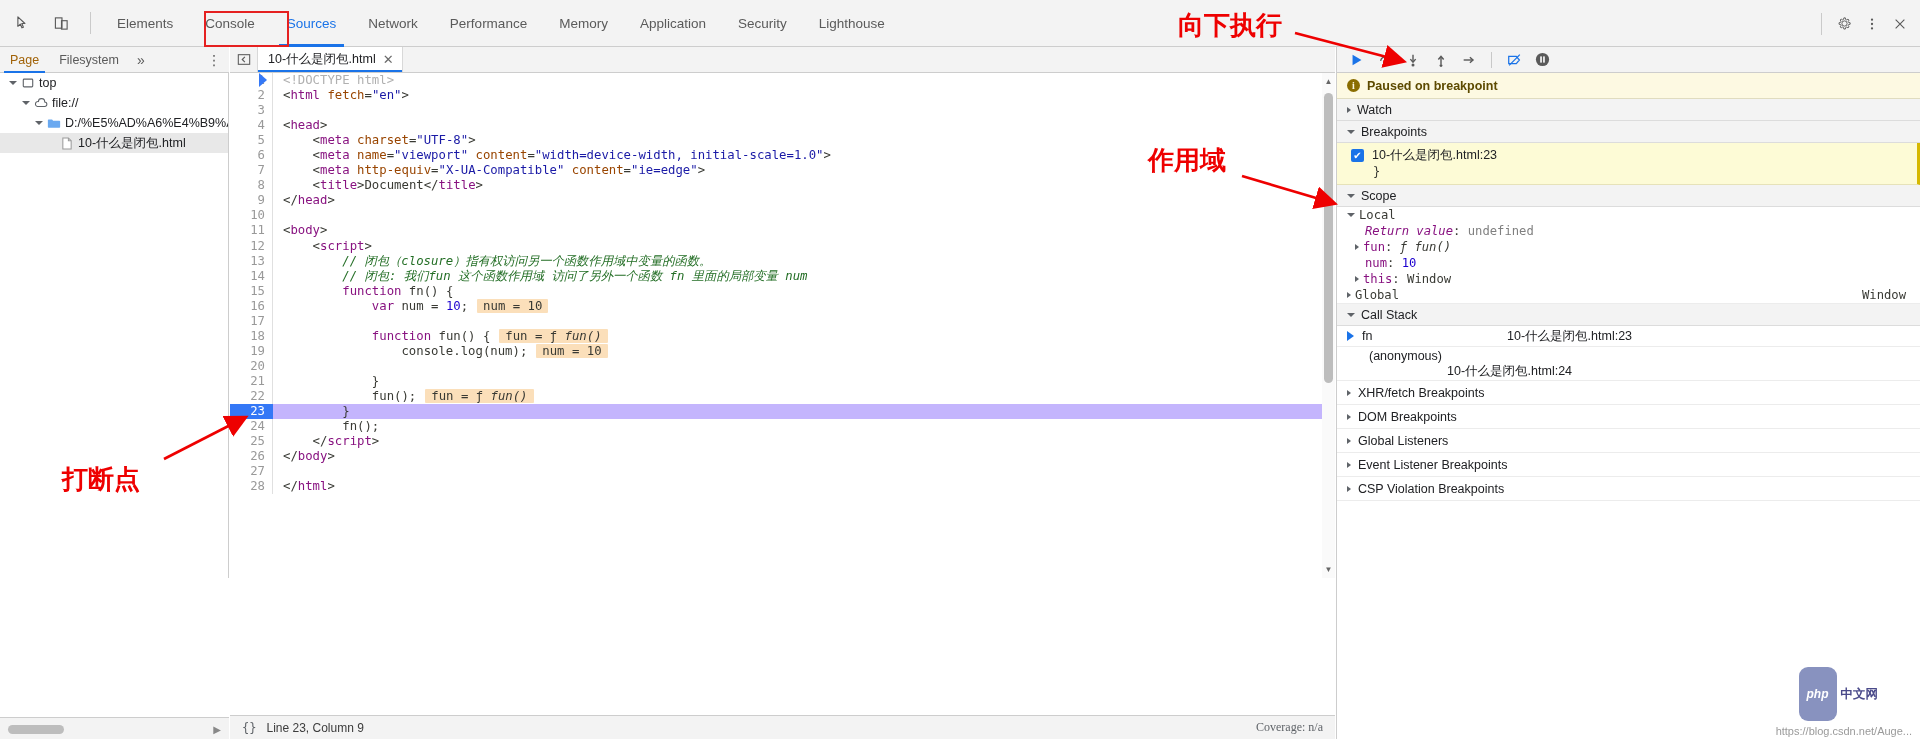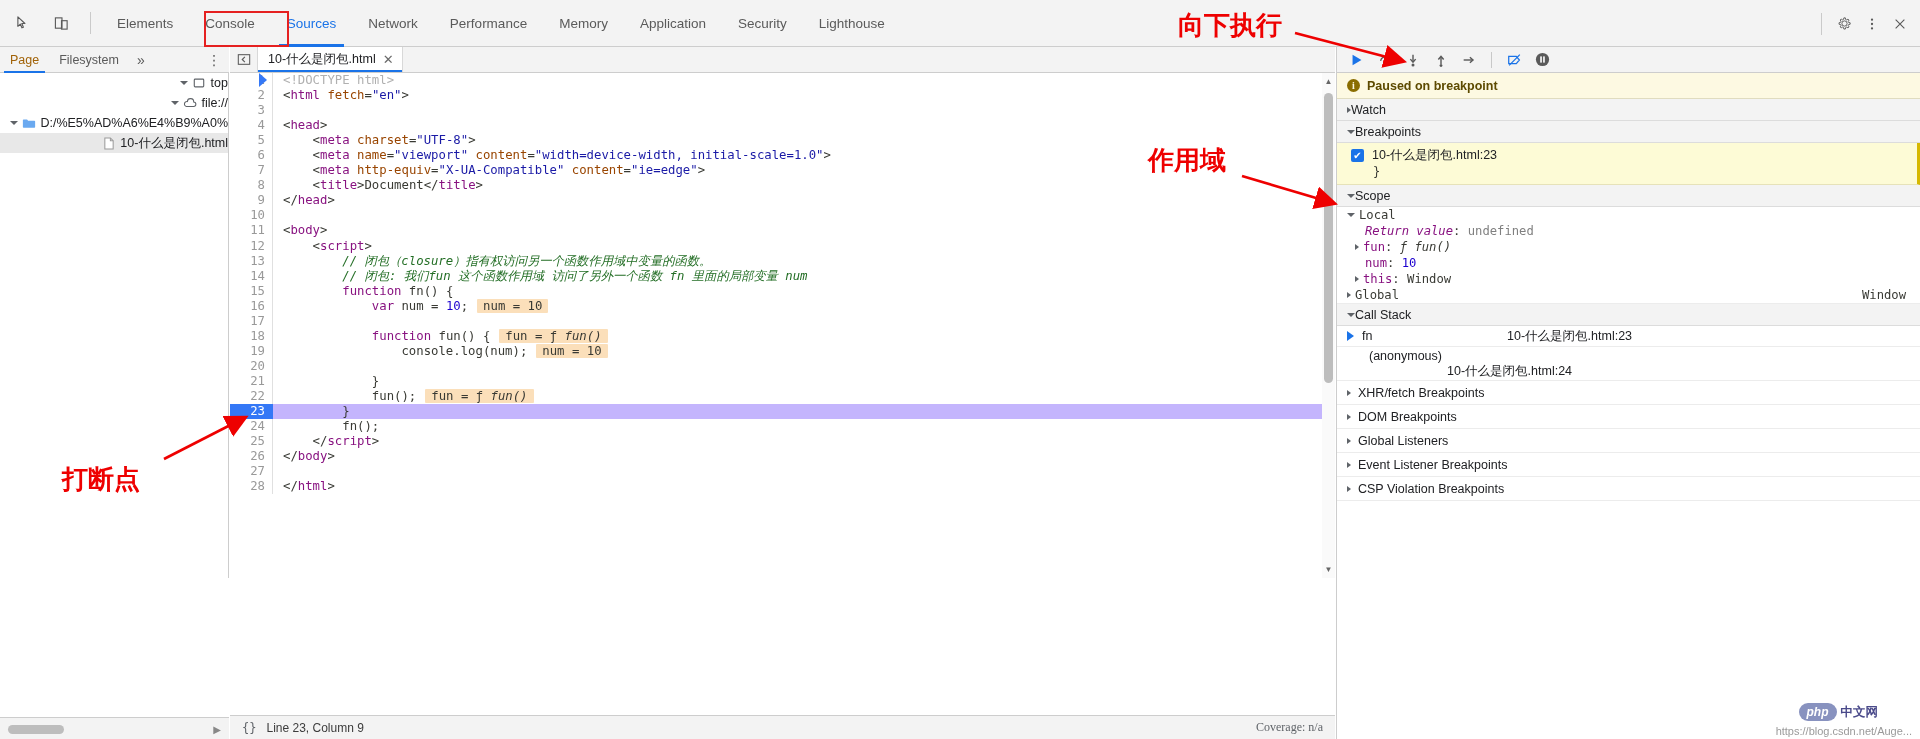--- a/index.html
+++ b/index.html
@@ -66,21 +66,21 @@
     font-size: 14px; color: #5a5a5a; cursor: pointer; line-height: 18px;
   }
 
   
   .sidebar {
     position: absolute; left: 0; top: 73px; width: 229px; height: 505px;
     background: #fff; border-right: 1px solid #cdcdcd; overflow: hidden;
   }
   .tree-row {
     display: flex; align-items: center; height: 20px;
-    font-size: 12.5px; color: #202124; white-space: nowrap; cursor: pointer; justify-content: flex-end;
+    font-size: 12.5px; color: #202124; white-space: nowrap; cursor: pointer;
   }
   .tree-row.selected { background: #e8e8e8; }
   .tw { width: 13px; flex: 0 0 13px; display: flex; align-items: center; justify-content: center; }
   .caret { width: 0; height: 0; border-left: 4.5px solid #5f6368; border-top: 3.5px solid transparent; border-bottom: 3.5px solid transparent; }
   .caret.open { border-left: 4.5px solid transparent; border-right: 4.5px solid transparent; border-top: 4.5px solid #5f6368; border-bottom: none; }
   .ico { width: 17px; flex: 0 0 17px; display:flex; align-items:center; justify-content:center; margin-right: 3px; }
   .sb-bottom {
     position: absolute; left: 0; bottom: 0; width: 229px; height: 22px;
     background: #f3f3f3; border-top: 1px solid #cdcdcd;
   }
@@ -196,21 +196,21 @@
     font-size: 12.5px; font-weight: bold; color: #5d4a00;
   }
   .info-dot {
     width: 13px; height: 13px; border-radius: 50%; background: #8a6d00;
     color: #fdf9e2; font-size: 10px; font-weight: bold;
     display: flex; align-items: center; justify-content: center;
     font-family: "Liberation Serif", serif;
   }
   .section-hdr {
     height: 22px; background: #f3f3f3; border-bottom: 1px solid #dcdcdc;
-    display: flex; align-items: center; padding-left: 10px;
+    display: flex; align-items: center; gap: 6px; padding-left: 10px;
     font-size: 12.5px; color: #202124; cursor: pointer;
   }
   .tri { width: 0; height: 0; border-left: 4.5px solid #5f6368; border-top: 3.5px solid transparent; border-bottom: 3.5px solid transparent; }
   .tri.open { border-left: 4.5px solid transparent; border-right: 4.5px solid transparent; border-top: 4.5px solid #5f6368; border-bottom: none; }
 
   .bp-item {
     background: #fdfbd6; border-bottom: 1px solid #e6e2b9;
     padding: 4px 0 5px 14px; font-size: 12.5px; color: #202124;
     border-right: 3px solid #d6b800;
   }
@@ -258,21 +258,21 @@
   }
   .anno-svg { position: absolute; pointer-events: none; }
 
   
   .wm-php {
     position: absolute; right: 42px; bottom: 18px;
     display: flex; align-items: center; gap: 4px;
   }
   .php-badge {
     background: #8892bf; color: #fff; font-size: 12px; font-weight: bold;
-    padding: 2px 8px; border-radius: 9px; font-style: italic;
+    padding: 20px 8px; border-radius: 9px; font-style: italic;
   }
   .wm-cn { color: #4a4a8a; font-size: 12.5px; font-weight: bold; }
   .wm-blog {
     position: absolute; right: 8px; bottom: 2px;
     color: #9a9a9a; font-size: 11px;
   }
 </style>
 </head>
 <body>
 

